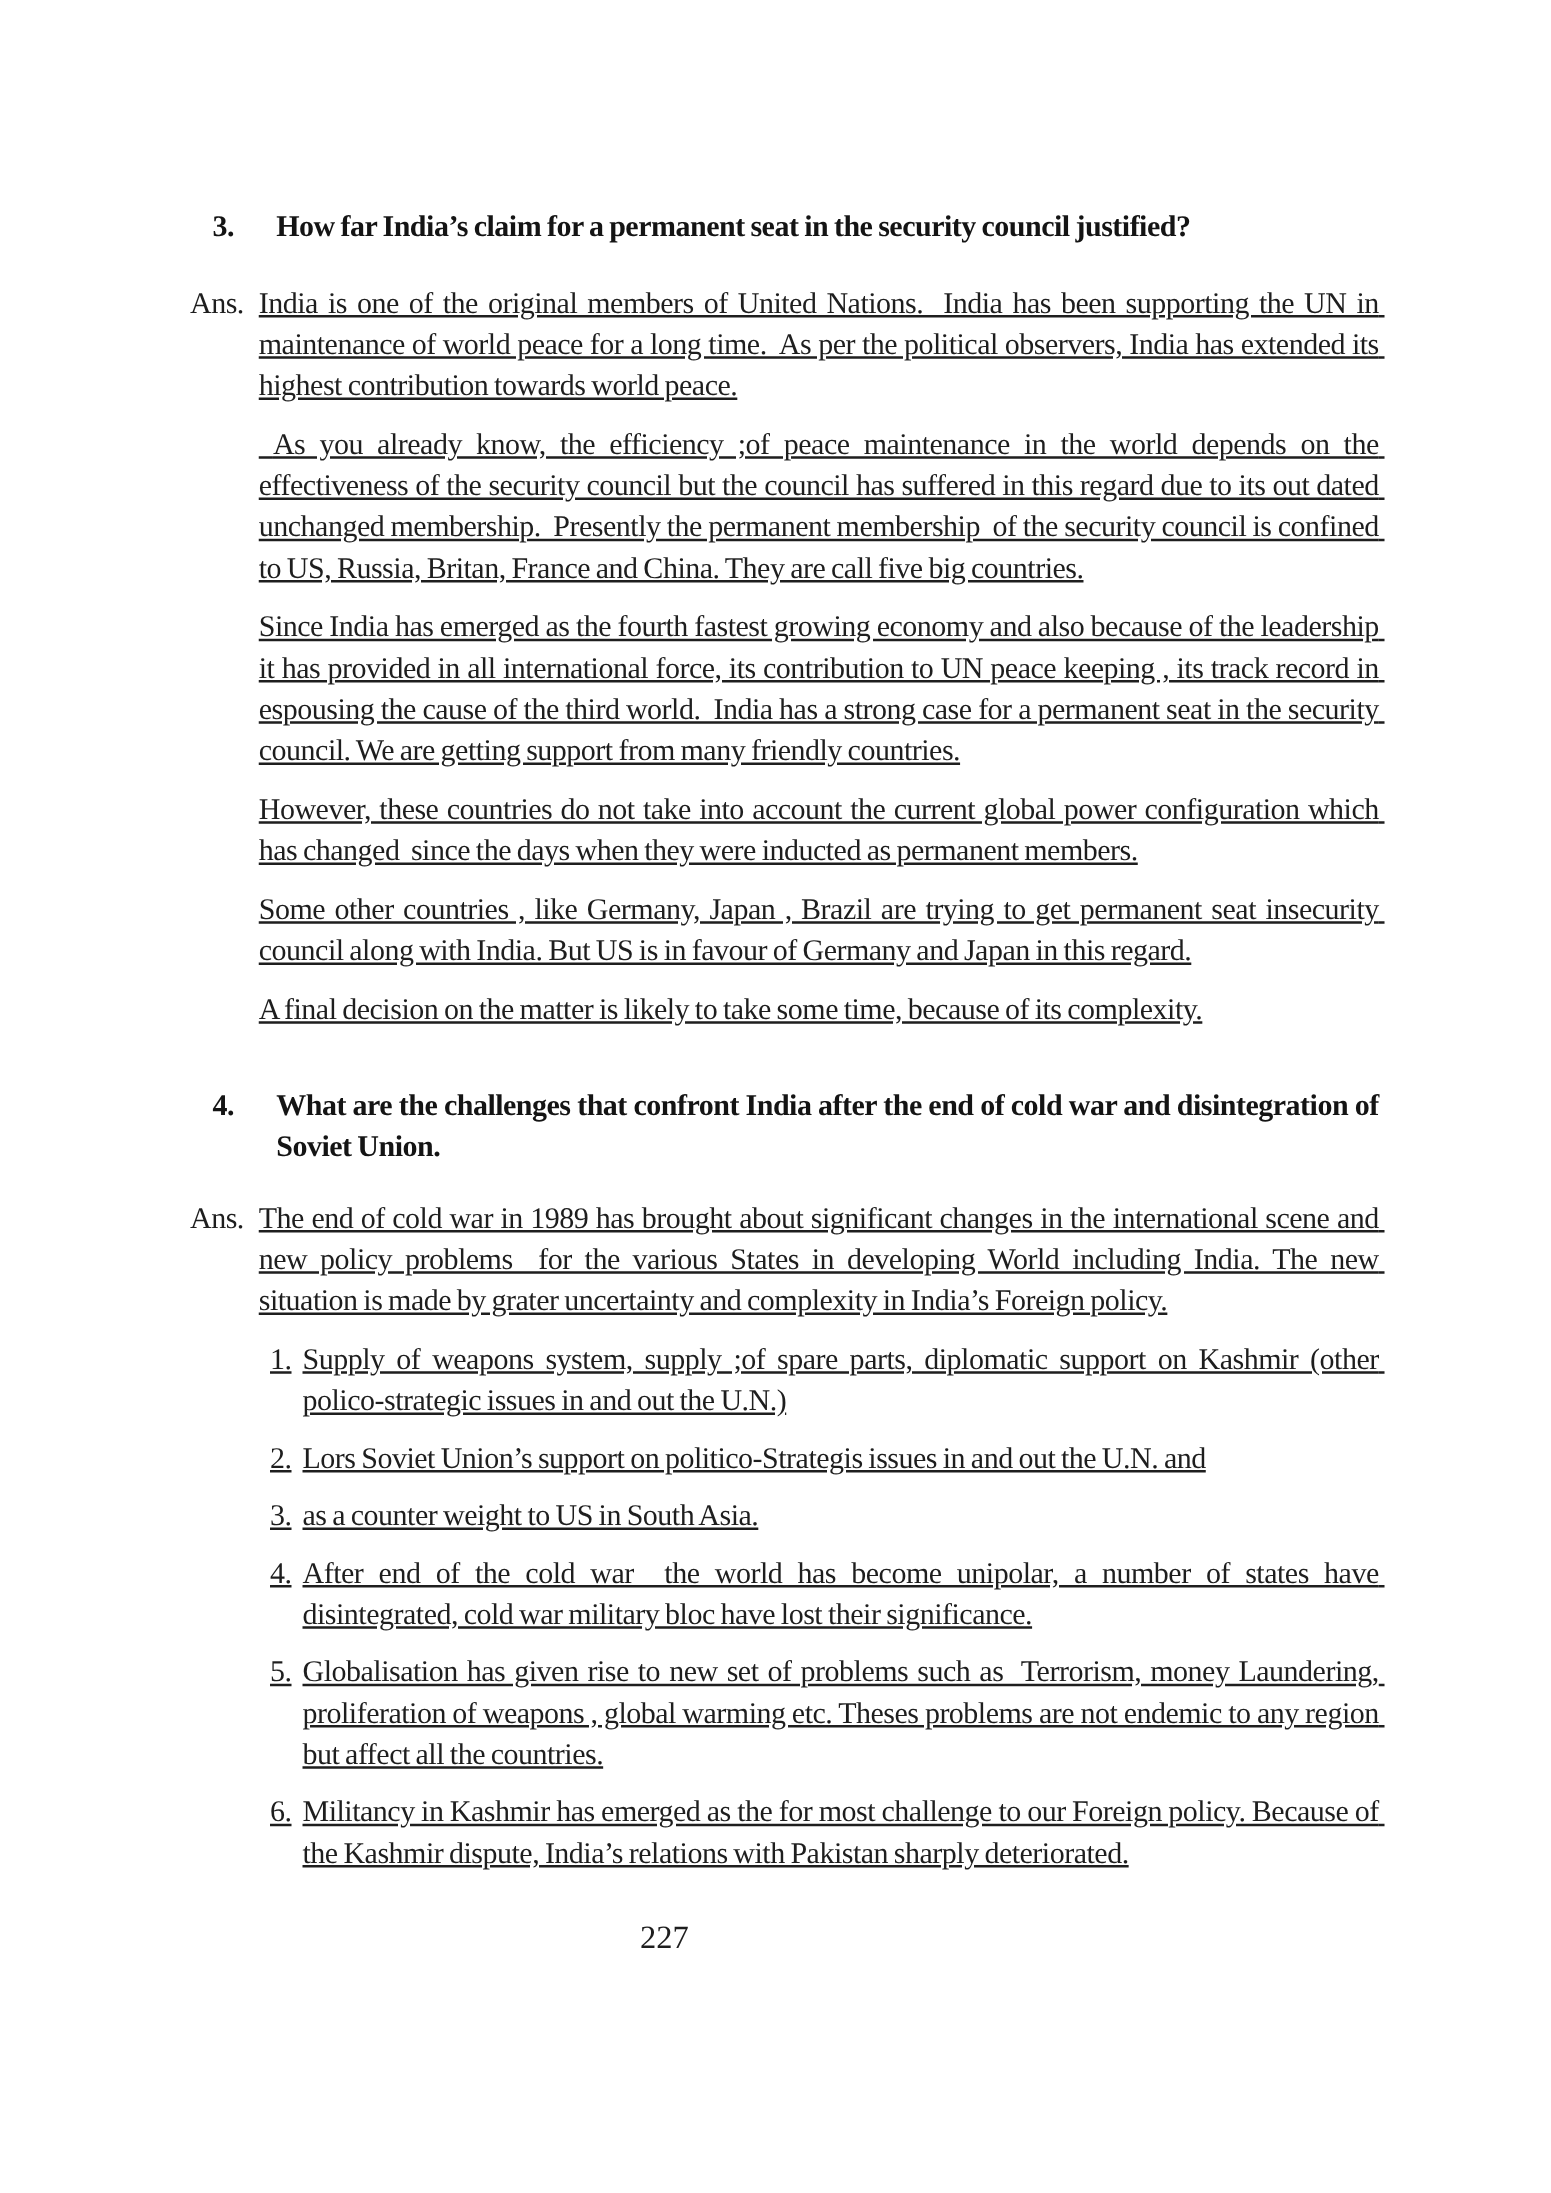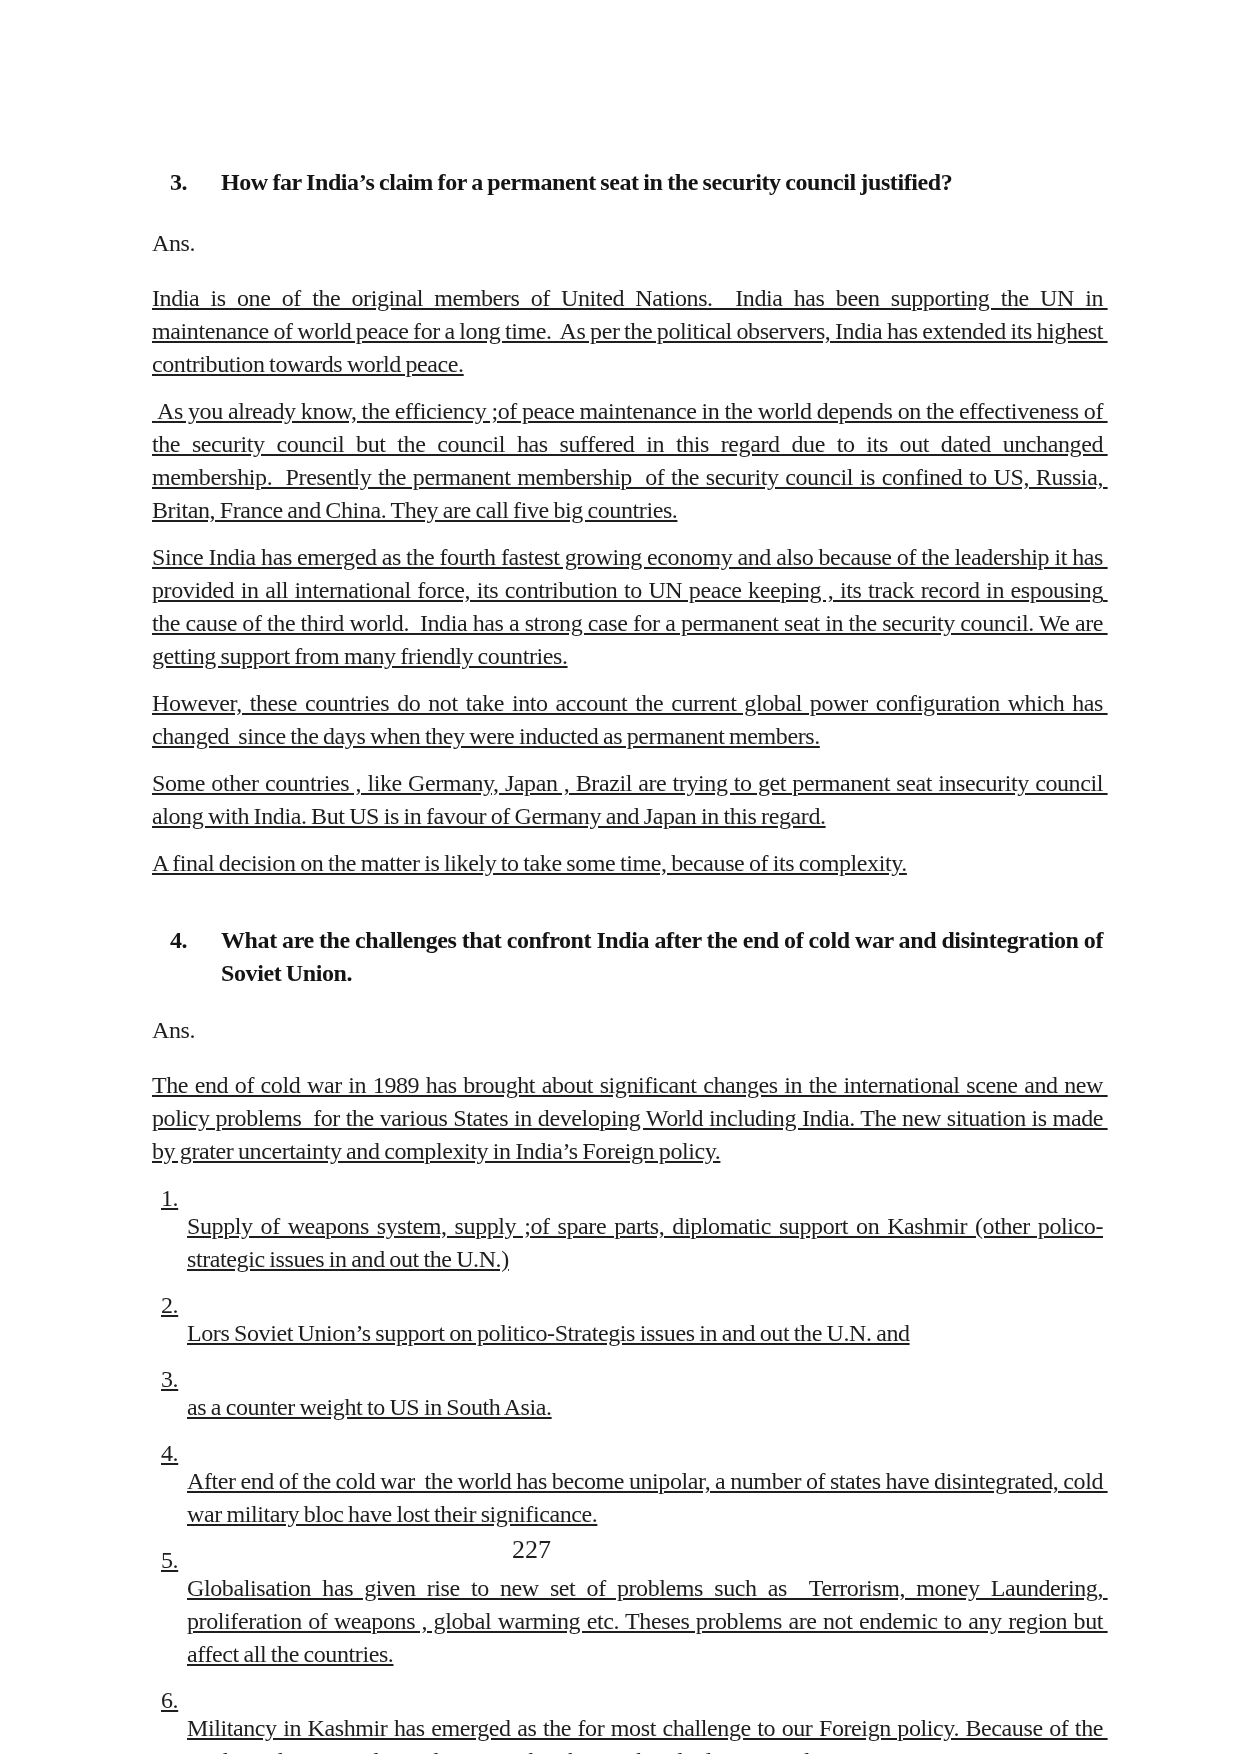--- a/index.html
+++ b/index.html
@@ -27,37 +27,37 @@
   }
   .q-row {
     display: flex;
     font-weight: bold;
     color: #141414;
     margin: 0 0 28px 0;
   }
   .q-row .qnum { flex: 0 0 37px; margin-left: 18px; }
   .q-row .qtitle { flex: 1; text-align: justify; margin-left: 14px; }
   .q-row.q4 { margin-top: 30px; margin-bottom: 24px; }
-  .ans-row { display: flex; flex-direction: column; }
+  .ans-row { display: flex; }
   .ans-label { flex: 0 0 55px; }
   .ans-body { flex: 1; min-width: 0; text-decoration: underline; }
   .para {
     margin: 0 0 14px 0;
     text-align: justify;
     white-space: pre-wrap;
   }
   .subhead {
     font-weight: bold;
     color: #141414;
     margin: 6px 0 20px 0;
   }
   .intro { margin: 0 0 13px 0; white-space: pre-wrap; }
   .li { display: flex; margin: 0 0 13px 0; }
   .li-num { flex: 0 0 26px; margin-left: 9px; }
-  .li-text { flex: 1; text-align: justify; white-space: pre-wrap; min-width: 0; margin-top: 28px; }
+  .li-text { flex: 1; text-align: justify; white-space: pre-wrap; min-width: 0; }
   .page-number {
     position: absolute;
     top: 1535px; left: 0;
     width: 1063px;
     text-align: center;
     font-size: 26px;
     color: #1e1e1e;
   }
 </style>
 </head>

